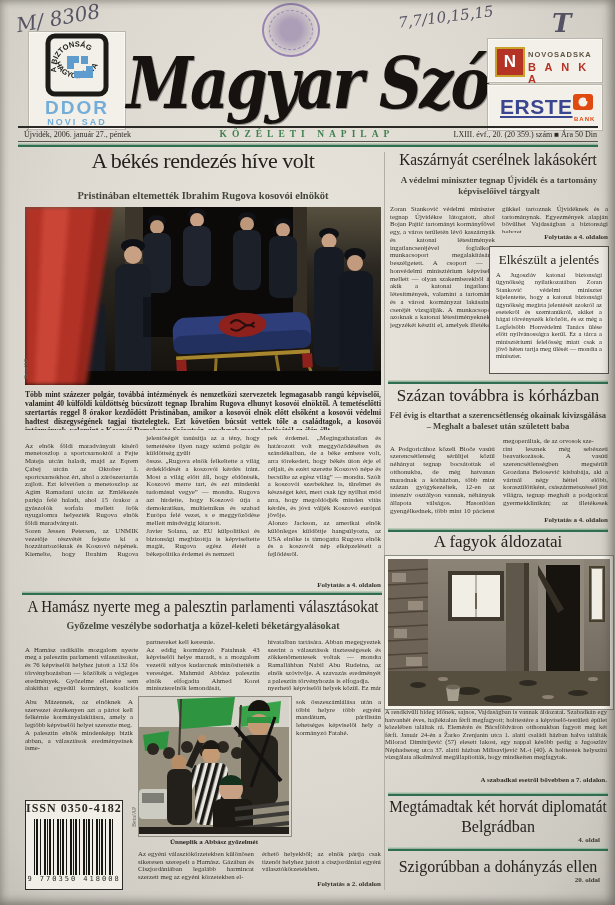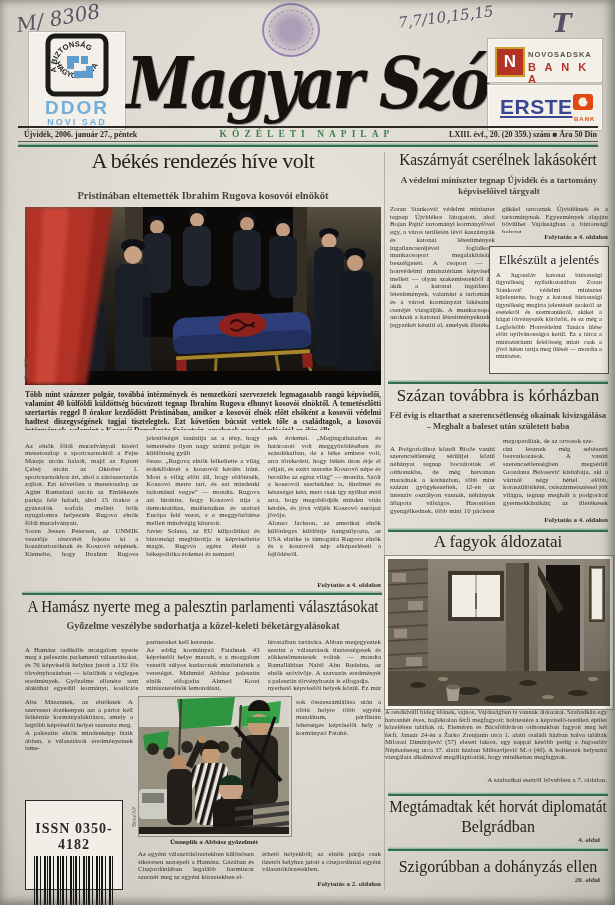--- a/index.html
+++ b/index.html
@@ -14,21 +14,21 @@
          background:radial-gradient(circle at 50% 50%, rgba(110,82,150,.45) 0 28%, rgba(110,82,150,.15) 60%, transparent 75%);}
   .stamp::before{content:"";position:absolute;inset:5px;border:1px dashed rgba(122,95,164,.6);border-radius:50%;}
   .logo-box{background:#f2f0e9;border:1px solid #b9b6ac;box-shadow:0 0 0 1px rgba(255,255,255,.5) inset;}
   .masthead-title{font-family:"DejaVu Serif",serif;font-weight:bold;font-style:italic;
         font-size:60px;letter-spacing:-3px;color:#15120f;white-space:nowrap;
         transform:scaleY(1.18);text-shadow:1px 1px 0 rgba(0,0,0,.35);}
   .rule-b{height:2px;background:#2b2a26;}
   .rule-t{height:1px;background:#55534c;}
   .grule{height:4px;background:linear-gradient(#b9cab6 0 1px, #9ab29b 1px 2px, #2f6e52 2px 100%);}
   .vrule{width:1px;background:#b1aea5;}
-  .dl{font-size:8px;font-weight:bold;color:#2c2a25;}
+  .dl{font-size:8px;font-weight:normal;color:#2c2a25;}
   .tagline{font-size:9.5px;font-weight:bold;letter-spacing:5px;color:#41804f;}
   .headline{font-family:"Liberation Serif",serif;color:#26231f;text-align:center;white-space:nowrap;}
   .subhead{font-weight:bold;text-align:center;color:#44453c;}
   .body-text{font-size:6.8px;line-height:1.14;text-align:justify;color:#33302a;
              white-space:pre-line;overflow:hidden;}
   .cols3{column-count:3;column-gap:8px;}
   .cols2{column-count:2;column-gap:8px;}
   .cont{font-size:7px;font-weight:bold;text-align:right;color:#33302a;}
   .caption{font-size:7.6px;font-weight:bold;line-height:1.2;text-align:justify;color:#2b2925;}
   .photo-frame{background:#f4f2ea;border:1px solid #8f8c82;padding:3px;}
@@ -277,21 +277,21 @@
     </svg>
     <div class="credit abs" style="left:-8px;top:130px;">Beta/AP</div>
   </div>
   <div class="abs caption" style="left:138px;top:838px;width:152px;text-align:center;font-size:7px;">Ünneplik a Abbász győzelmét</div>
 
   <div class="abs body-text" style="left:138px;top:850px;width:116px;height:40px;">Az egyéni választókörzetekben különösen sikeresen szerepelt a Hamász. Gázában és Ciszjordániában legalább harmincat szerzett meg az egyéni körzetekben el-</div>
   <div class="abs body-text" style="left:262px;top:850px;width:119px;height:30px;">érhető helyekből; az elnök pártja csak tizenöt helyhez jutott a ciszjordániai egyéni választókörzetekben.</div>
   <div class="abs cont" style="left:262px;top:880px;width:119px;">Folytatás a 2. oldalon</div>
 
   <div class="abs issn" style="left:25px;top:800px;width:96px;height:88px;">
-    <div style="text-align:center;font-size:14px;font-weight:bold;letter-spacing:1px;margin-top:20px;color:#2b2a26;">ISSN 0350-4182</div>
+    <div style="text-align:left;font-size:12px;font-weight:bold;letter-spacing:1px;margin-top:0;color:#2b2a26;">ISSN 0350-4182</div>
     <div class="barcode" style="margin:3px 8px 0;height:56px;"></div>
     <div style="text-align:center;font-size:7px;letter-spacing:2px;font-family:'DejaVu Sans Mono',monospace;color:#2b2a26;">9 770350 418008</div>
   </div>
 
   <div class="abs headline" style="left:498px;top:150px;transform:translateX(-50%) scaleX(0.93);font-size:16.5px;">Kaszárnyát cserélnek lakásokért</div>
   <div class="abs subhead" style="left:390px;top:175px;width:218px;font-size:9px;line-height:1.25;">A védelmi miniszter tegnap Újvidék és a tartomány képviselőivel tárgyalt</div>
 
   <div class="abs body-text" style="left:390px;top:205px;width:105px;height:168px;">Zoran Stanković védelmi miniszter tegnap Újvidékre látogatott, ahol Bojan Pajtić tartományi kormányfővel egy, a város területén lévő kaszárnyák és katonai létesítmények ingatlancseréjével foglalkozó munkacsoport megalakításáról beszélgetett. A csoport — a honvédelmi minisztérium képviselői mellett — olyan szakemberekből áll, akik a katonai ingatlanok, létesítmények, valamint a tartományi és a városi kormányzat lakásainak cseréjét vizsgálják. A munkacsoport azoknak a katonai létesítményeknek a jegyzékét készíti el, amelyek illetéke-</div>
   <div class="abs body-text" style="left:502px;top:205px;width:106px;height:28px;">gükkel tartoznak Újvidéknek és a tartománynak. Egyezmények alapján bővülhet Vajdaságban a biztonsági helyzet.</div>
   <div class="abs cont" style="left:502px;top:233px;width:106px;">Folytatás a 4. oldalon</div>
@@ -372,21 +372,21 @@
           <ellipse cx="160" cy="138" rx="6" ry="2"></ellipse>
           <ellipse cx="205" cy="120" rx="5" ry="2"></ellipse>
         </g>
 
       <path d="M58 128 l14 0 l-2 14 l-10 0 z" fill="#a59e8e"></path>
         <ellipse cx="65" cy="128" rx="7" ry="2.5" fill="#6e675a"></ellipse>
     </svg>
   </div>
 
   <div class="abs body-text" style="left:385px;top:708px;width:222px;height:66px;font-size:6.6px;">A rendkívüli hideg időnek, sajnos, Vajdaságban is vannak áldozatai. Szabadkán egy hatvanhét éves, hajléktalan férfi megfagyott; holttestére a képviselő-testületi épület közelében találtak rá. Elemérén és Bácsföldváron otthonukban fagyott meg két férfi. Január 24-én a Žarko Zrenjanin utca 1. alatti családi házban halva találták Milorad Dimitrijević (57) elesett lakost, egy nappal később pedig a Jugoszláv Néphadsereg utca 37. alatti házban Milisavljević M.-t (40). A holttestek helyszíni vizsgálata alkalmával megállapították, hogy mindketten megfagytak.</div>
-  <div class="abs cont" style="left:445px;top:776px;width:162px;font-weight:normal;font-style:normal;">A szabadkai esetről bővebben a 7. oldalon.</div>
+  <div class="abs cont" style="left:445px;top:776px;width:162px;font-weight:bold;font-style:normal;">A szabadkai esetről bővebben a 7. oldalon.</div>
 
   <div class="abs grule" style="left:388px;top:792px;width:220px;"></div>
 
   <div class="abs headline" style="left:498px;top:798px;transform:translateX(-50%) scaleX(0.95);font-size:16px;">Megtámadtak két horvát diplomatát</div>
   <div class="abs headline" style="left:498px;top:818px;transform:translateX(-50%);font-size:16px;">Belgrádban</div>
   <div class="abs pagenum" style="left:540px;top:836px;width:60px;">4. oldal</div>
 
   <div class="abs grule" style="left:388px;top:847px;width:220px;"></div>
 
   <div class="abs headline" style="left:498px;top:858px;transform:translateX(-50%);font-size:16px;">Szigorúbban a dohányzás ellen</div>

